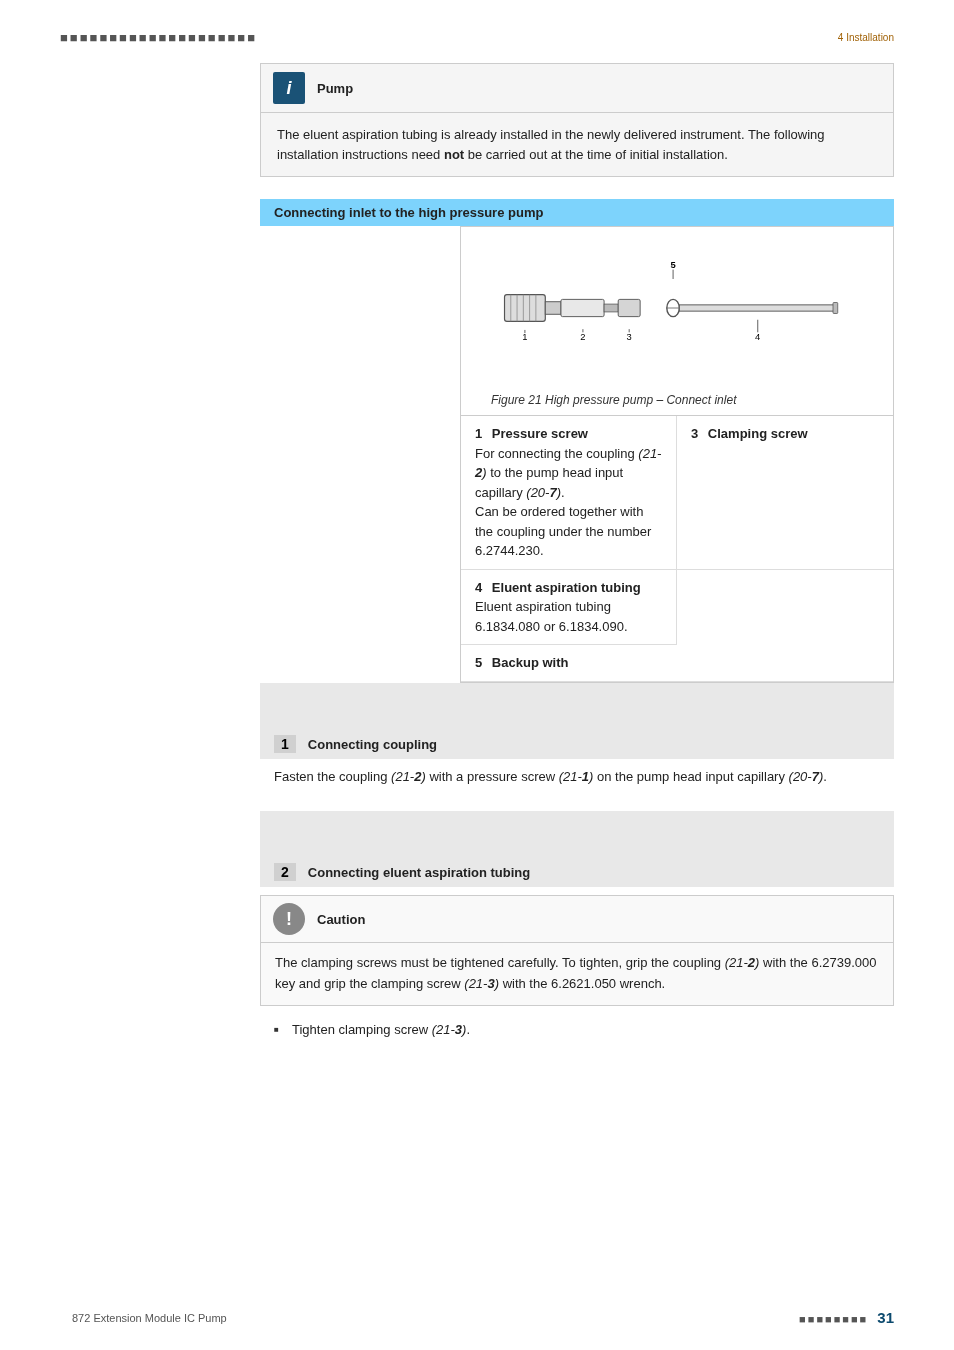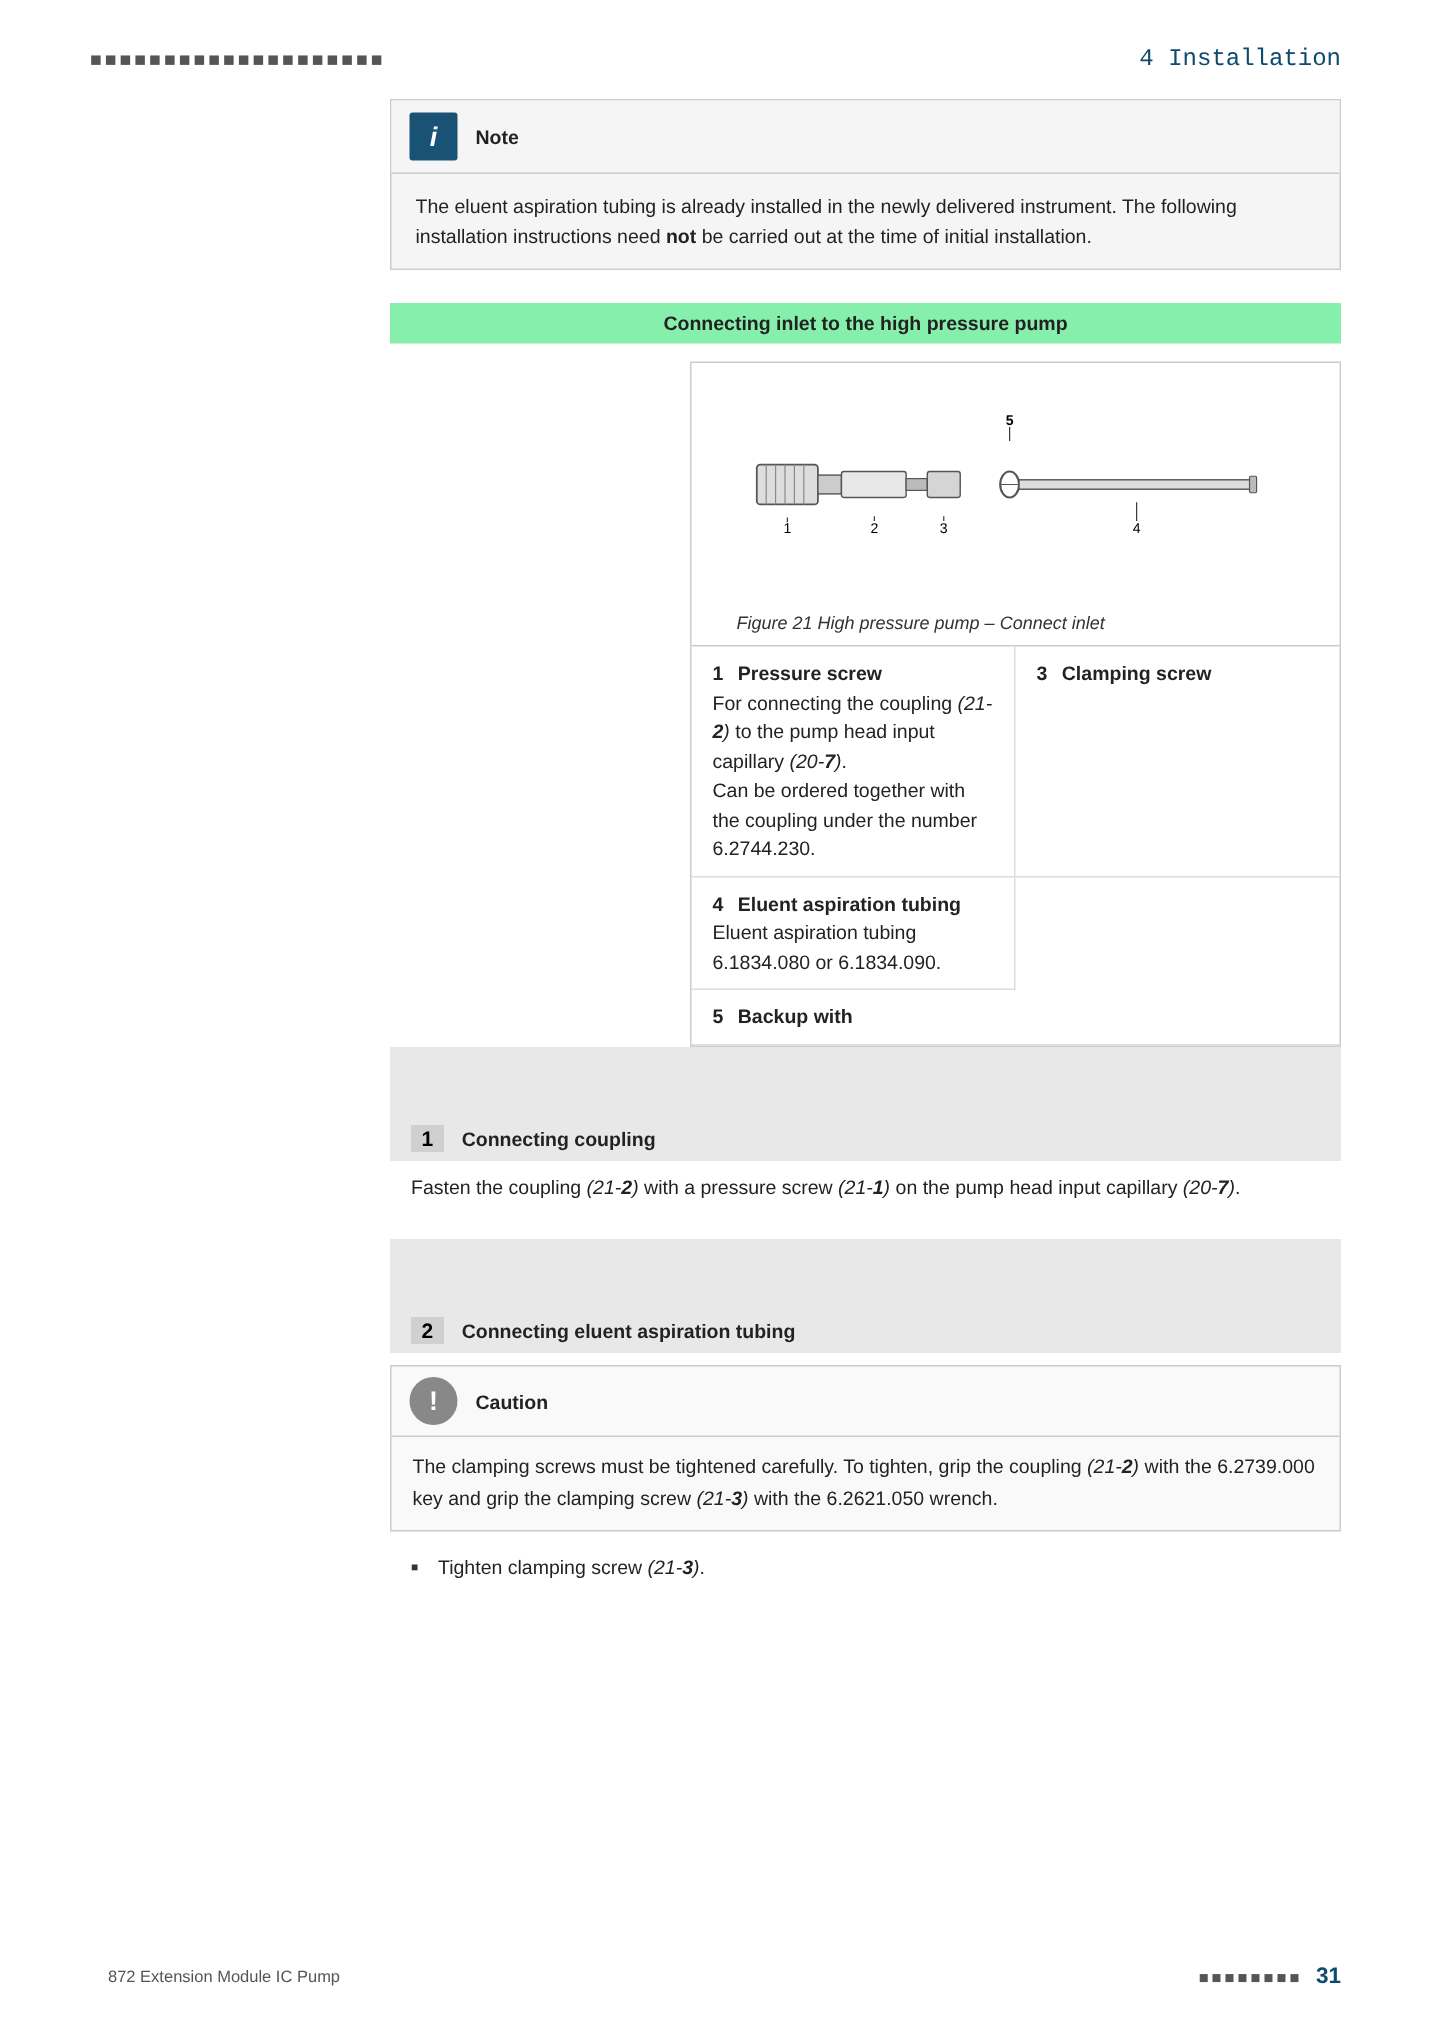--- a/index.html
+++ b/index.html
@@ -26,23 +26,22 @@
       justify-content: space-between;
       align-items: center;
       margin-bottom: 18px;
     }
     .header-dots {
       font-size: 13px;
       color: #555;
       letter-spacing: 2px;
     }
     .header-section {
-      font-size: 16px;
-      color: #0c4a6e;
-      font-family: Liberation Mono, monospace;
+      font-size: 10px;
+      color: #a16207;
     }
 
     
     .note-box {
       border: 1px solid #ccc;
       background: #f5f5f5;
       margin-left: 200px;
       margin-right: 0;
       margin-bottom: 22px;
       padding: 0;
@@ -74,26 +73,25 @@
       font-size: 13px;
     }
     .note-body {
       padding: 12px 16px;
       font-size: 13px;
       line-height: 1.5;
     }
 
     
     .section-heading {
-      background: #86efac;
+      background: #7dd3fc;
       font-weight: bold;
       font-size: 13px;
       padding: 6px 14px;
-      margin-bottom: 12px;
-      text-align: center;
+      margin-bottom: 0;
     }
 
     
     .figure-area {
       border: 1px solid #ccc;
       background: #fff;
       padding: 16px 20px 8px 20px;
       margin-bottom: 0;
       text-align: center;
       margin-left: 200px;
@@ -258,21 +256,21 @@
 <div class="page">
 
   <div class="page-header">
     <span class="header-dots">■■■■■■■■■■■■■■■■■■■■</span>
     <span class="header-section">4 Installation</span>
   </div>
 
   <div class="note-box">
     <div class="note-box-header">
       <div class="note-icon">i</div>
-      <span class="note-title">Note</span>
+      <span class="note-title">Pump</span>
     </div>
     <div class="note-body">
       The eluent aspiration tubing is already installed in the newly delivered instrument. The following installation instructions need <strong>not</strong> be carried out at the time of initial installation.
     </div>
   </div>
 
   <div style="margin-left:200px;">
     <div class="section-heading">Connecting inlet to the high pressure pump</div>
 
     <div class="figure-area">

